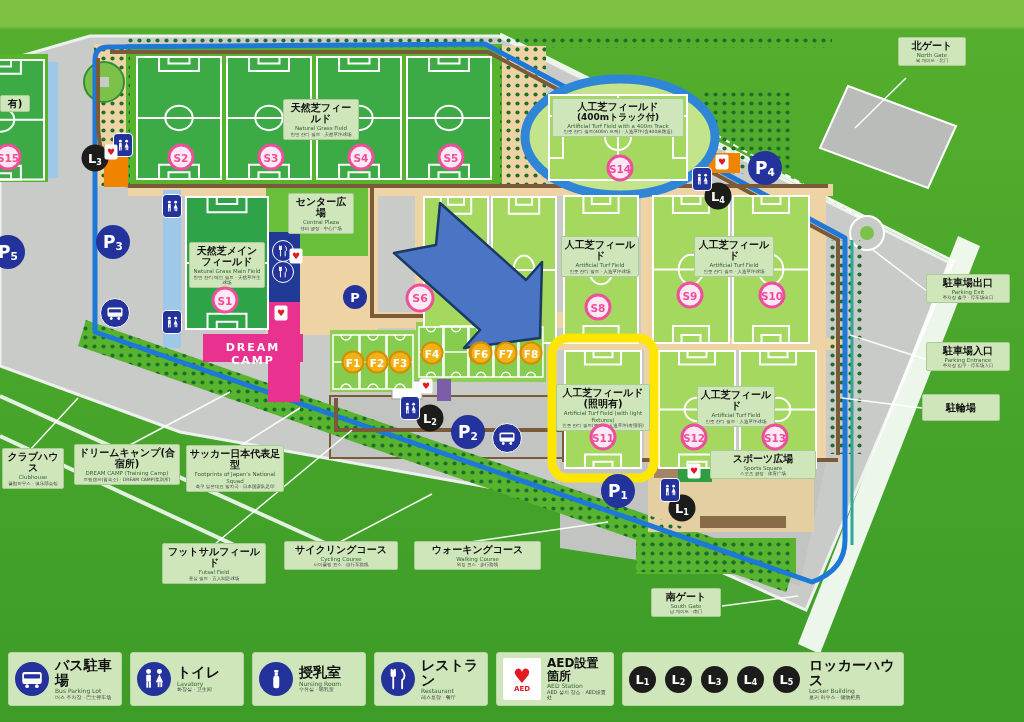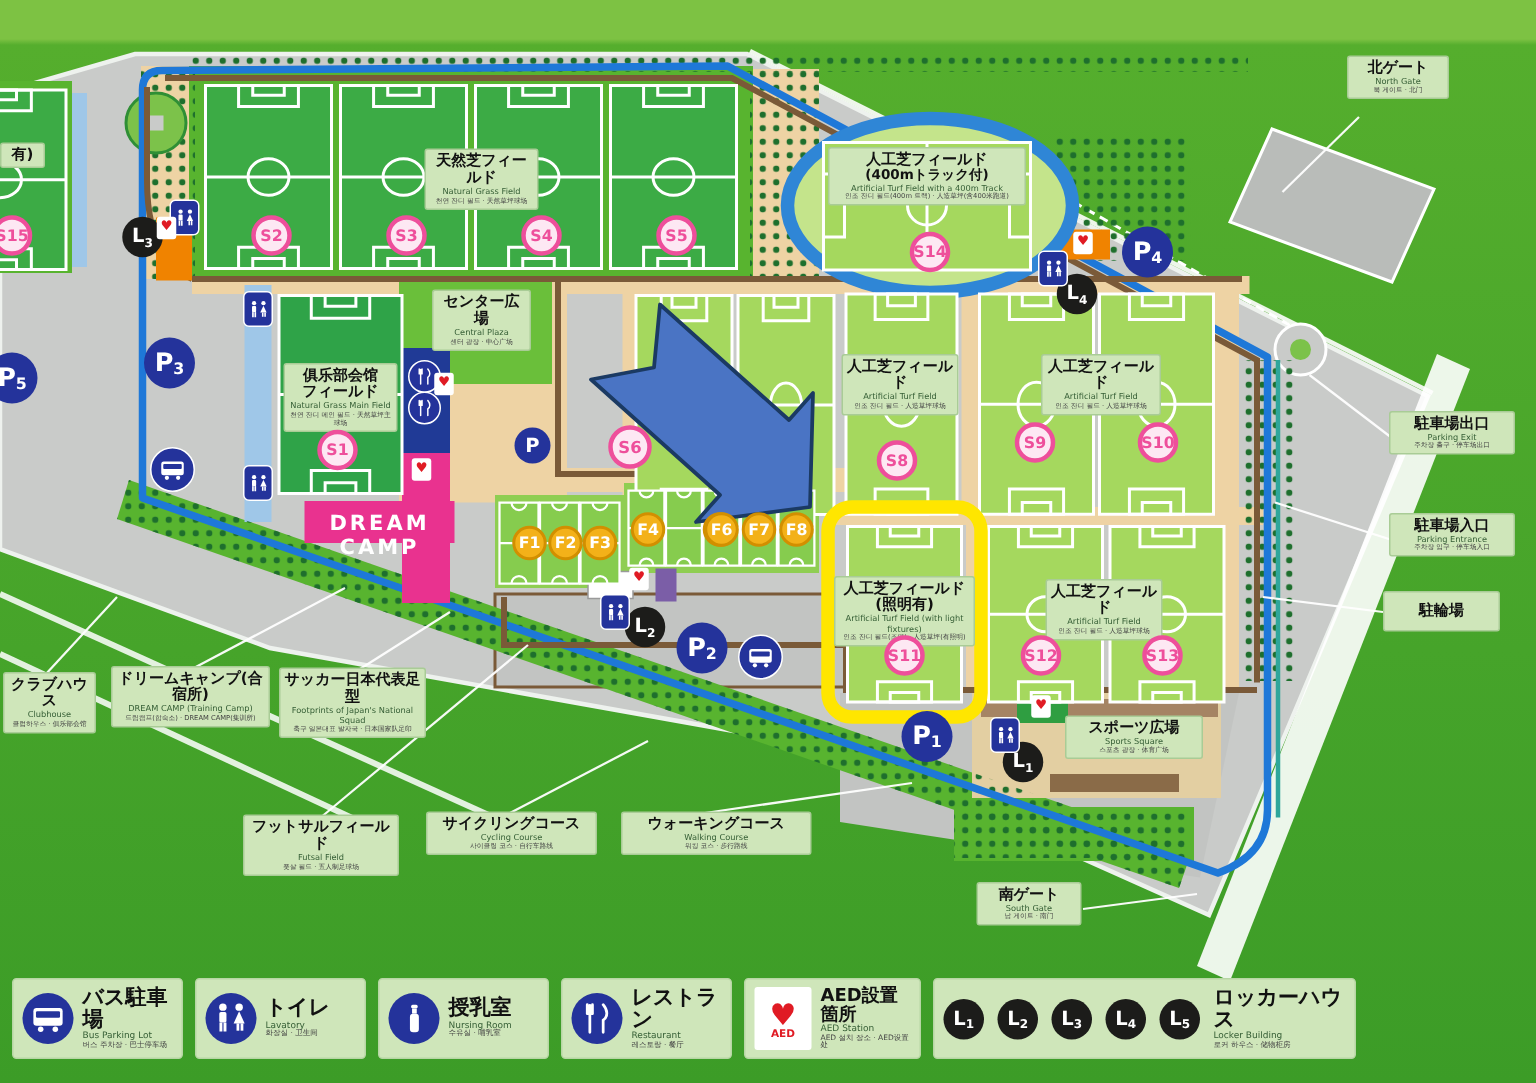--- a/index.html
+++ b/index.html
@@ -30,21 +30,21 @@
     transform:translate(-50%,-50%);display:flex;align-items:center;justify-content:center;}
   .wc svg{width:15px;height:15px;}
   .busc{position:absolute;z-index:5;width:28px;height:28px;background:#24339b;border:1px solid #fff;border-radius:50%;
     transform:translate(-50%,-50%);display:flex;align-items:center;justify-content:center;}
   .busc svg{width:20px;height:20px;}
   .rest{position:absolute;z-index:5;width:20px;height:20px;background:#24339b;border:1px solid #fff;border-radius:50%;
     transform:translate(-50%,-50%);display:flex;align-items:center;justify-content:center;}
   .rest svg{width:14px;height:14px;}
   .aed{position:absolute;z-index:5;width:13px;height:15px;background:#fff;border-radius:2px;transform:translate(-50%,-50%);
     color:#e01b24;font-size:9px;line-height:15px;text-align:center;}
-  .dcamp{position:absolute;z-index:5;color:#fff;font-weight:bold;font-size:14px;letter-spacing:2px;text-align:center;}
+  .dcamp{position:absolute;z-index:5;color:#fff;font-weight:bold;font-size:11px;letter-spacing:2px;text-align:center;}
   
   .leg{position:absolute;top:652px;height:54px;z-index:6;background:#cfe6ba;border:1px solid #b7d6a4;border-radius:3px;
     display:flex;align-items:center;gap:6px;padding:0 6px;box-sizing:border-box;}
   .lic{width:34px;height:34px;border-radius:50%;background:#24339b;flex:0 0 auto;display:flex;align-items:center;justify-content:center;}
   .lic svg{width:26px;height:26px;}
   .ltxt{display:flex;flex-direction:column;line-height:1.1;min-width:0;}
   .ltxt b{font-size:14px;color:#111;}
   .ltxt i{font-style:normal;font-size:6px;color:#355e35;}
   .ltxt u{text-decoration:none;font-size:5px;color:#444;}
   .laed{width:38px;height:42px;background:#fff;border-radius:2px;flex:0 0 auto;display:flex;flex-direction:column;
@@ -292,21 +292,21 @@
   <div class="en">Natural Grass Field</div>
   <div class="sub">천연 잔디 필드 · 天然草坪球场</div>
 </div>
 <div class="plate" style="left:552px;top:98px;width:132px">
   <div class="jp">人工芝フィールド</div>
   <div class="jp2">(400mトラック付)</div>
   <div class="en">Artificial Turf Field with a 400m Track</div>
   <div class="sub">인조 잔디 필드(400m 트랙) · 人造草坪(含400米跑道)</div>
 </div>
 <div class="plate" style="left:189px;top:242px;width:76px">
-  <div class="jp">俱乐部会馆</div>
+  <div class="jp">天然芝メイン</div>
   <div class="jp">フィールド</div>
   <div class="en">Natural Grass Main Field</div>
   <div class="sub">천연 잔디 메인 필드 · 天然草坪主球场</div>
 </div>
 <div class="plate" style="left:288px;top:193px;width:66px">
   <div class="jp">センター広場</div>
   <div class="en">Central Plaza</div>
   <div class="sub">센터 광장 · 中心广场</div>
 </div>
 <div class="plate" style="left:561px;top:236px;width:78px">
@@ -322,21 +322,21 @@
 <div class="plate" style="left:556px;top:384px;width:94px">
   <div class="jps">人工芝フィールド(照明有)</div>
   <div class="en">Artificial Turf Field (with light fixtures)</div>
   <div class="sub">인조 잔디 필드(조명) · 人造草坪(有照明)</div>
 </div>
 <div class="plate" style="left:697px;top:386px;width:78px">
   <div class="jp">人工芝フィールド</div>
   <div class="en">Artificial Turf Field</div>
   <div class="sub">인조 잔디 필드 · 人造草坪球场</div>
 </div>
-<div class="plate" style="left:710px;top:477px;width:92px">
+<div class="plate" style="left:710px;top:450px;width:106px">
   <div class="jp">スポーツ広場</div>
   <div class="en">Sports Square</div>
   <div class="sub">스포츠 광장 · 体育广场</div>
 </div>
 <div class="plate" style="left:0px;top:95px;width:30px">
   <div class="jp">有)</div>
 </div>
 <div class="plate" style="left:898px;top:37px;width:68px">
   <div class="jp">北ゲート</div>
   <div class="en">North Gate</div>

